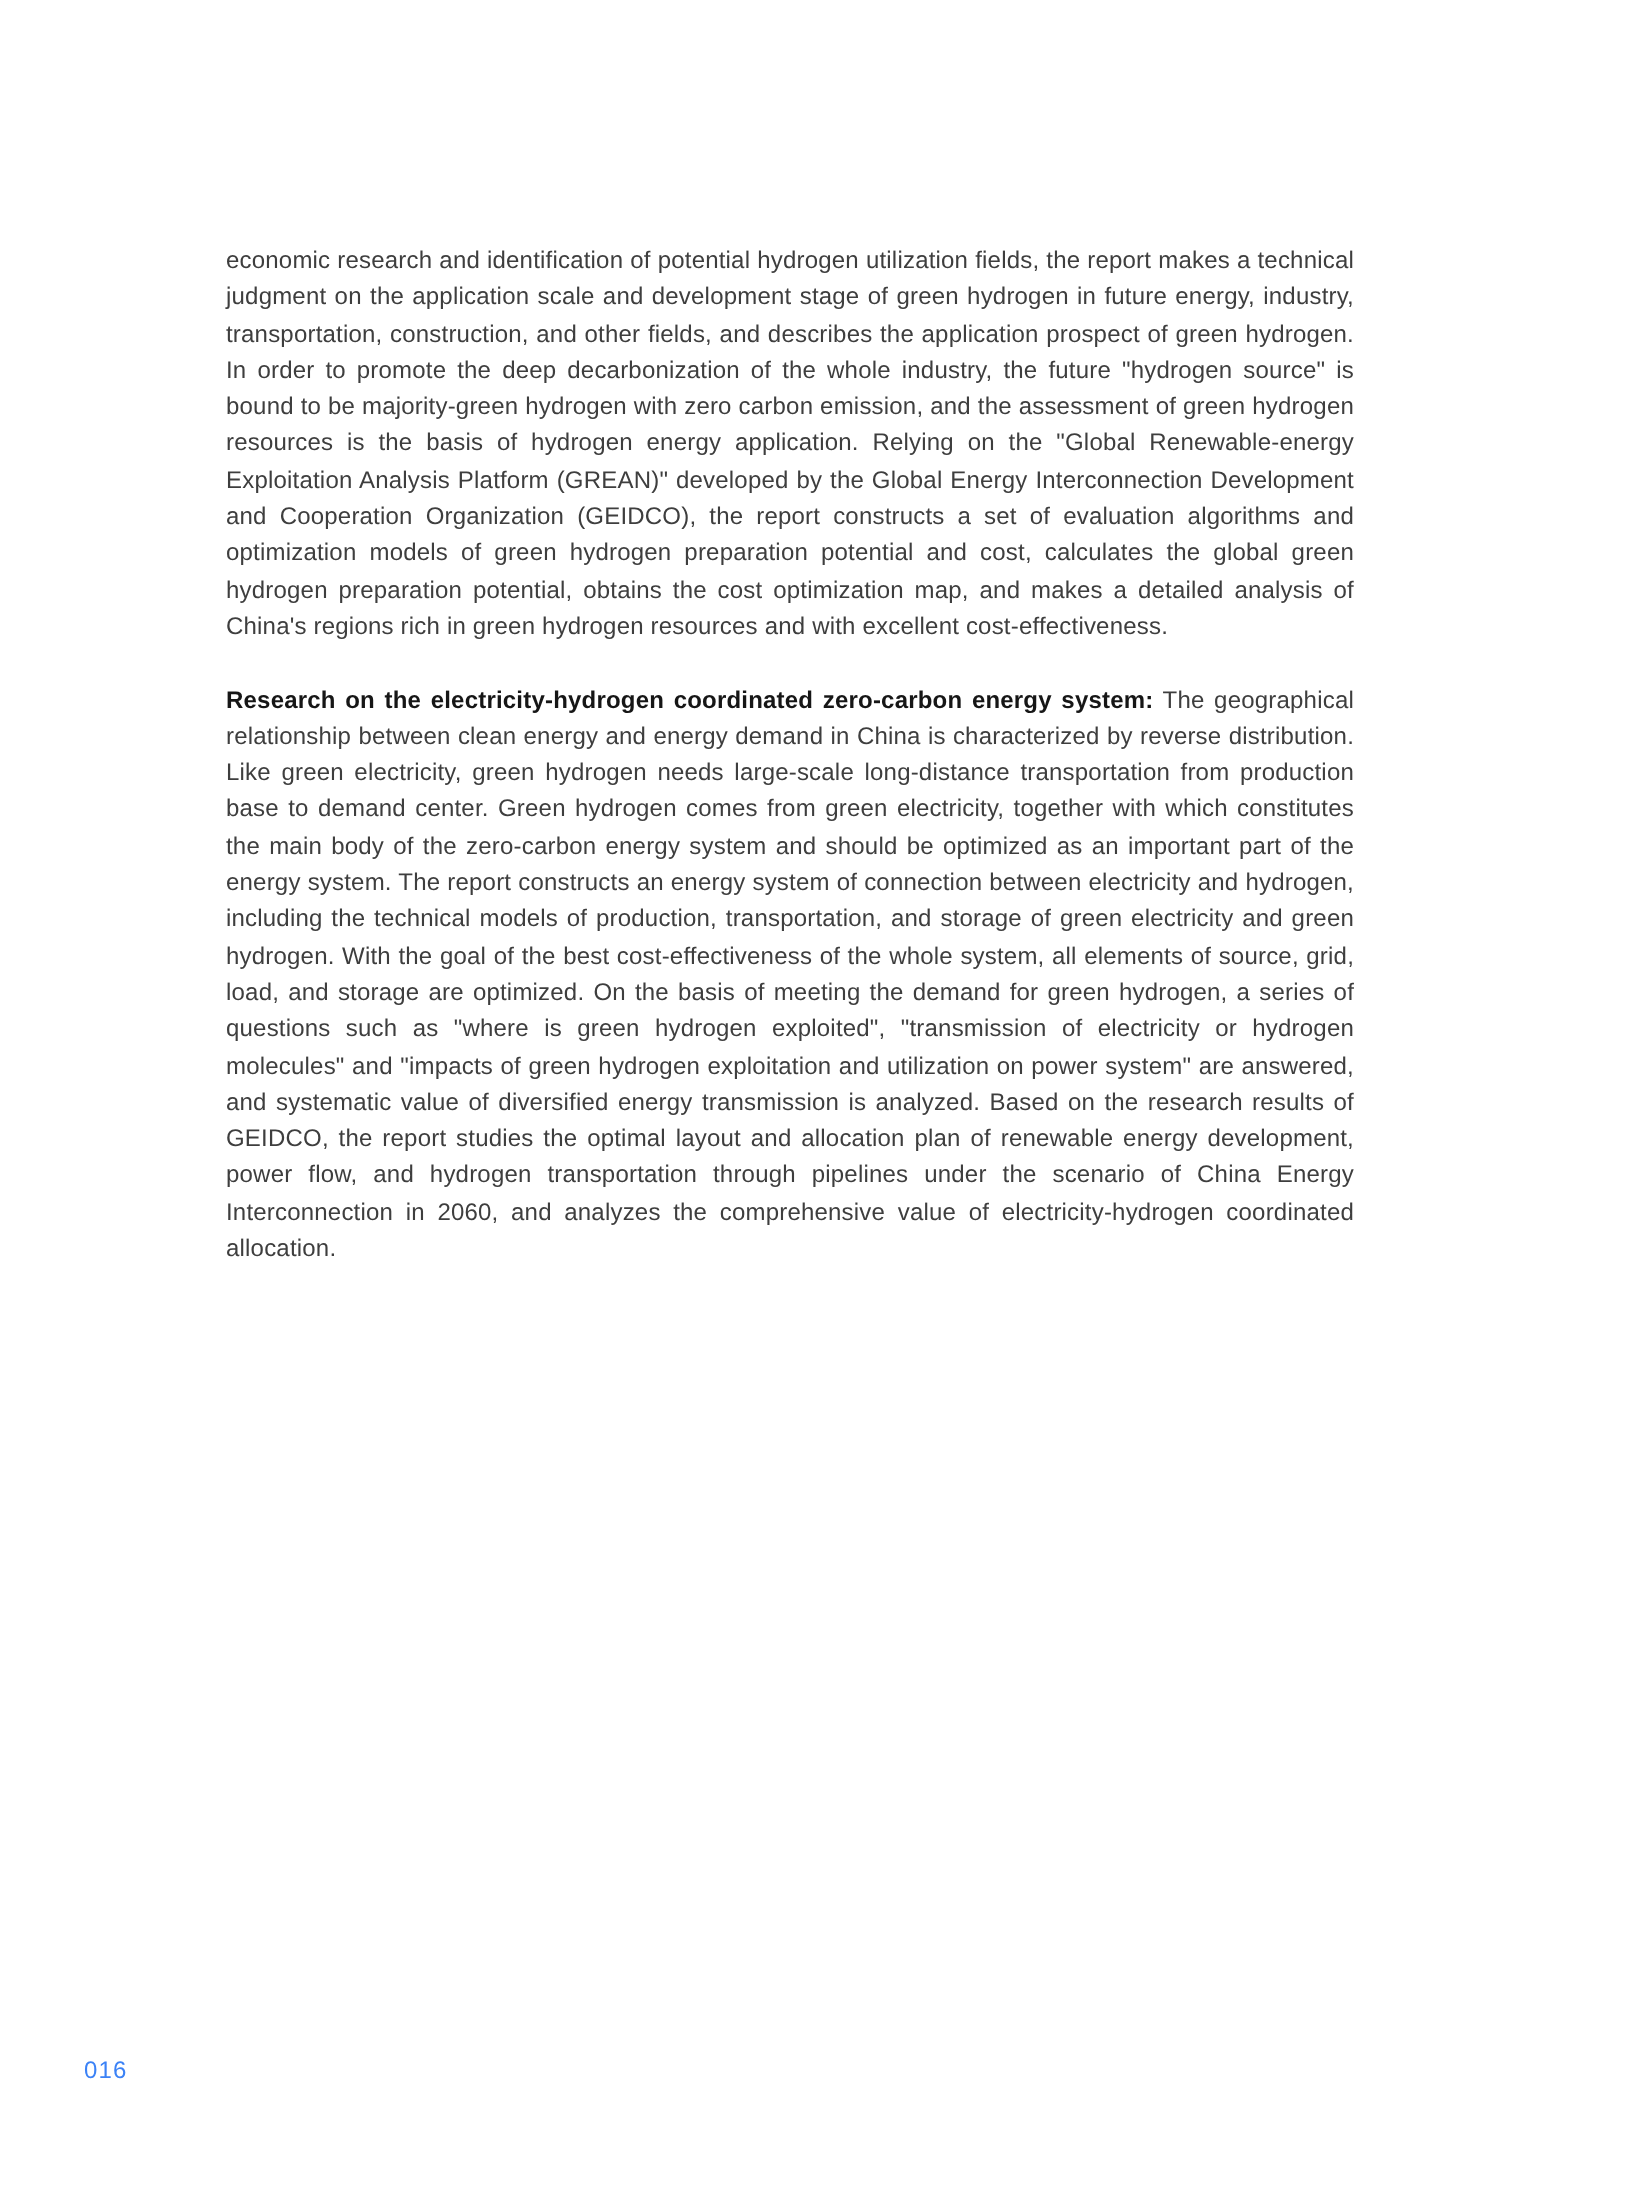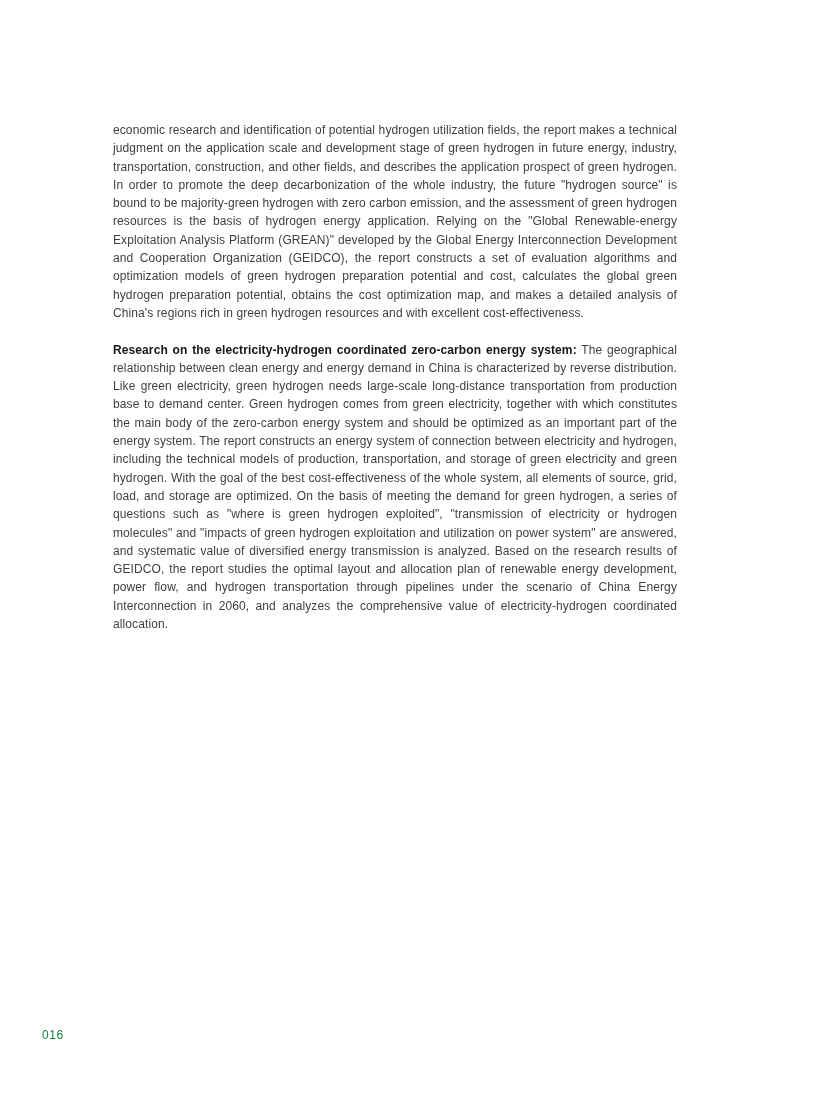--- a/index.html
+++ b/index.html
@@ -34,21 +34,21 @@
   .para .lead-bold {
     font-weight: bold;
     color: #161616;
   }
   .page-number {
     position: absolute;
     left: 42px;
     top: 1028px;
     font-size: 12px;
     line-height: 14px;
-    color: #15803d;
+    color: #3b82f6;
     letter-spacing: 0.6px;
   }
 </style>
 </head>
 <body>
 
 <div class="page">
   <div class="text-column">
     <p class="para">economic research and identification of potential hydrogen utilization fields, the report makes a technical judgment on the application scale and development stage of green hydrogen in future energy, industry, transportation, construction, and other fields, and describes the application prospect of green hydrogen. In order to promote the deep decarbonization of the whole industry, the future "hydrogen source" is bound to be majority-green hydrogen with zero carbon emission, and the assessment of green hydrogen resources is the basis of hydrogen energy application. Relying on the "Global Renewable-energy Exploitation Analysis Platform (GREAN)" developed by the Global Energy Interconnection Development and Cooperation Organization (GEIDCO), the report constructs a set of evaluation algorithms and optimization models of green hydrogen preparation potential and cost, calculates the global green hydrogen preparation potential, obtains the cost optimization map, and makes a detailed analysis of China's regions rich in green hydrogen resources and with excellent cost-effectiveness.</p>
     <p class="para"><span class="lead-bold">Research on the electricity-hydrogen coordinated zero-carbon energy system:</span><span> The geographical relationship between clean energy and energy demand in China is characterized by reverse distribution. Like green electricity, green hydrogen needs large-scale long-distance transportation from production base to demand center. Green hydrogen comes from green electricity, together with which constitutes the main body of the zero-carbon energy system and should be optimized as an important part of the energy system. The report constructs an energy system of connection between electricity and hydrogen, including the technical models of production, transportation, and storage of green electricity and green hydrogen. With the goal of the best cost-effectiveness of the whole system, all elements of source, grid, load, and storage are optimized. On the basis of meeting the demand for green hydrogen, a series of questions such as "where is green hydrogen exploited", "transmission of electricity or hydrogen molecules" and "impacts of green hydrogen exploitation and utilization on power system" are answered, and systematic value of diversified energy transmission is analyzed. Based on the research results of GEIDCO, the report studies the optimal layout and allocation plan of renewable energy development, power flow, and hydrogen transportation through pipelines under the scenario of China Energy Interconnection in 2060, and analyzes the comprehensive value of electricity-hydrogen coordinated allocation.</span></p>

